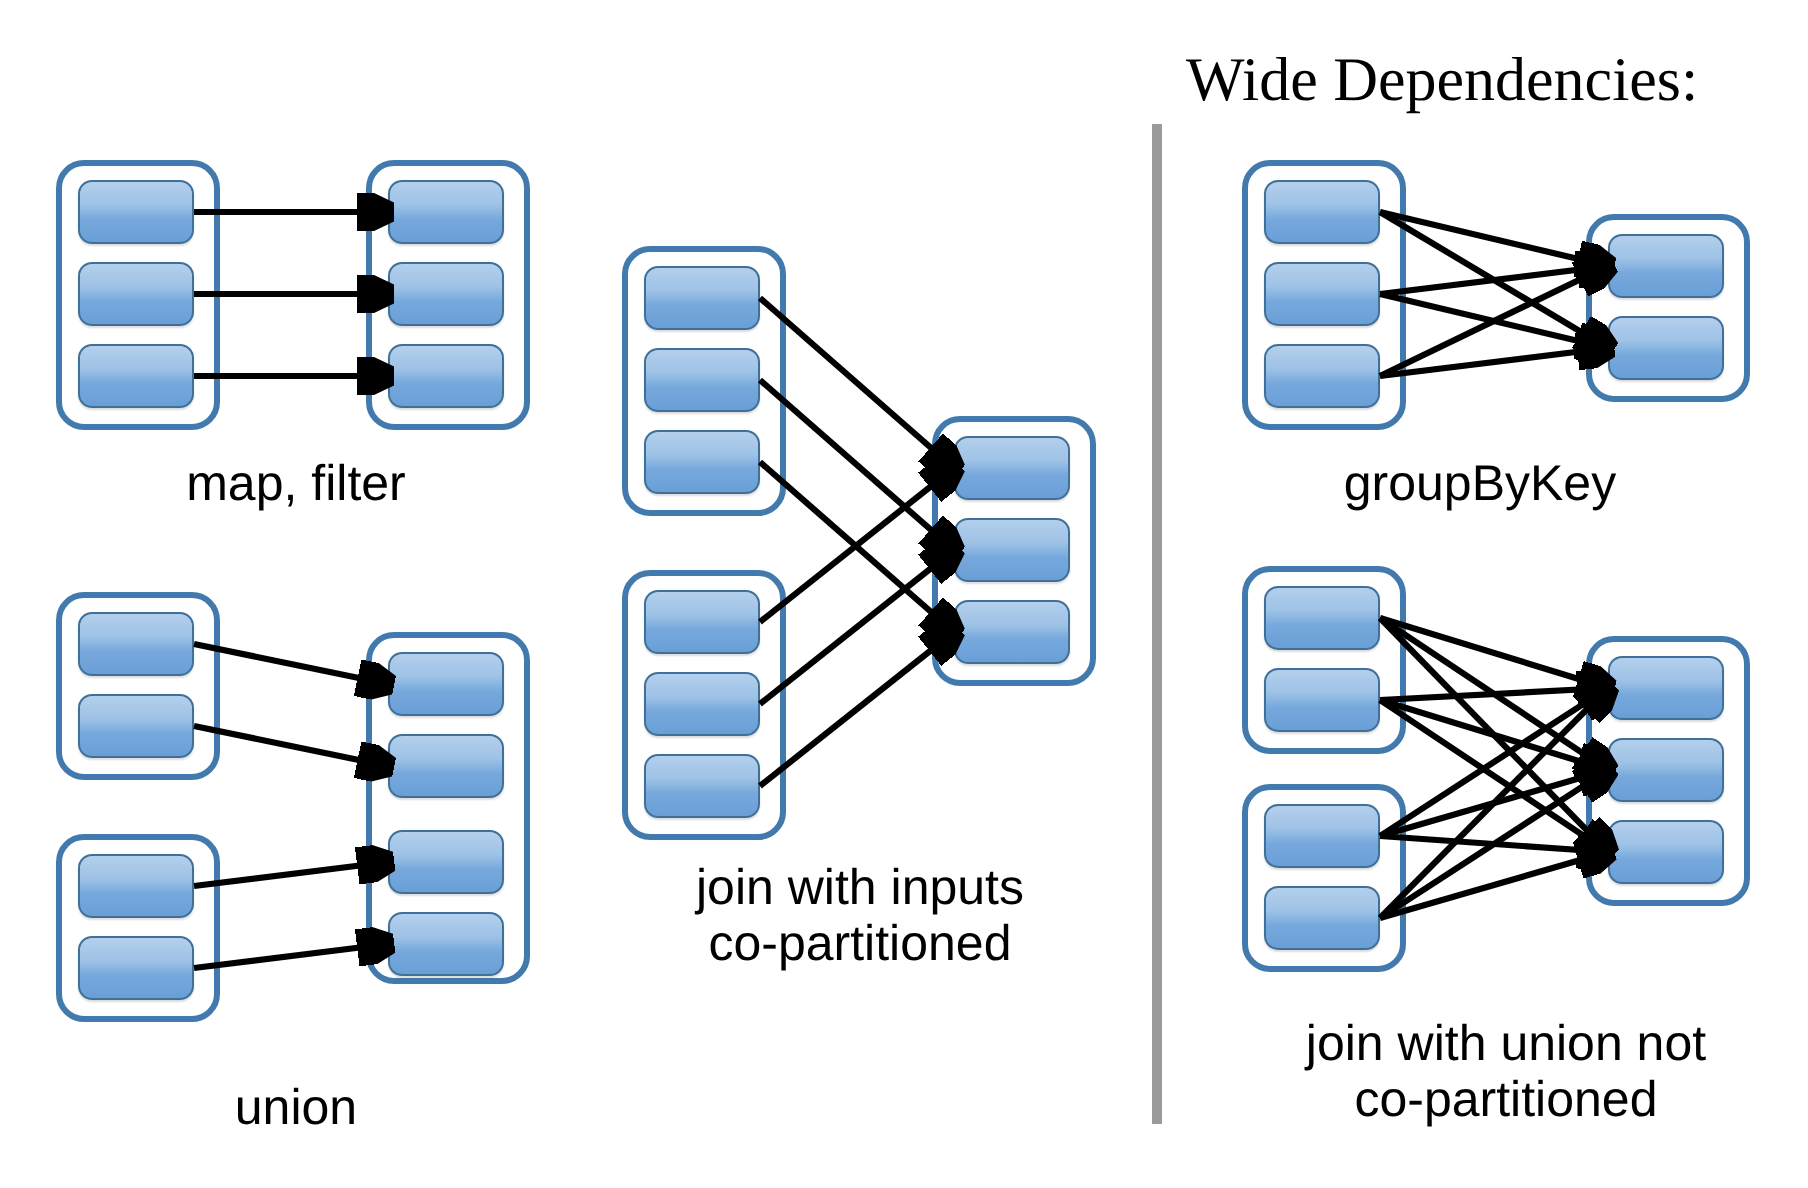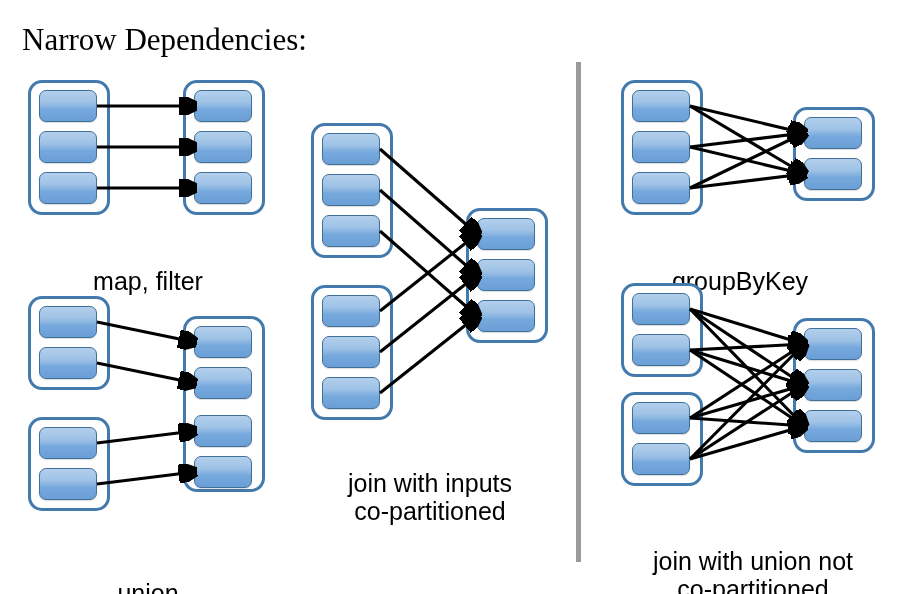--- a/index.html
+++ b/index.html
@@ -28,21 +28,20 @@
 
   
   .caption {
     position: absolute;
     font-family: "Liberation Sans", sans-serif;
     font-size: 25px;
     color: #000000;
     text-align: center;
     line-height: 1.12;
     white-space: pre-line;
-    margin-top: 39px;
   }
 
   
   .divider {
     position: absolute;
     background: #9a9a9a;
   }
 
   
   .rdd {
@@ -76,22 +75,22 @@
     stroke: #000000;
     stroke-width: 3.1;
     fill: none;
   }
 </style>
 </head>
 <body>
 
 <div id="page">
 
-  <div class="section-title" style="left:22px; top:22px;">Narrow Dependencies:</div>
-
+
+  <div class="section-title" style="left:593px; top:22px;">Wide Dependencies:</div>
 
   <div class="divider" style="left:576px; top:62px; width:5px; height:500px;"></div>
 
   <div>
     <div class="rdd" style="left:28px; top:80px; width:82px; height:135px;">
       <div class="part" style="left:8px; top:7px; width:58px; height:32px;"></div>
       <div class="part" style="left:8px; top:48px; width:58px; height:32px;"></div>
       <div class="part" style="left:8px; top:89px; width:58px; height:32px;"></div>
     </div>
     <div class="rdd" style="left:183px; top:80px; width:82px; height:135px;">

